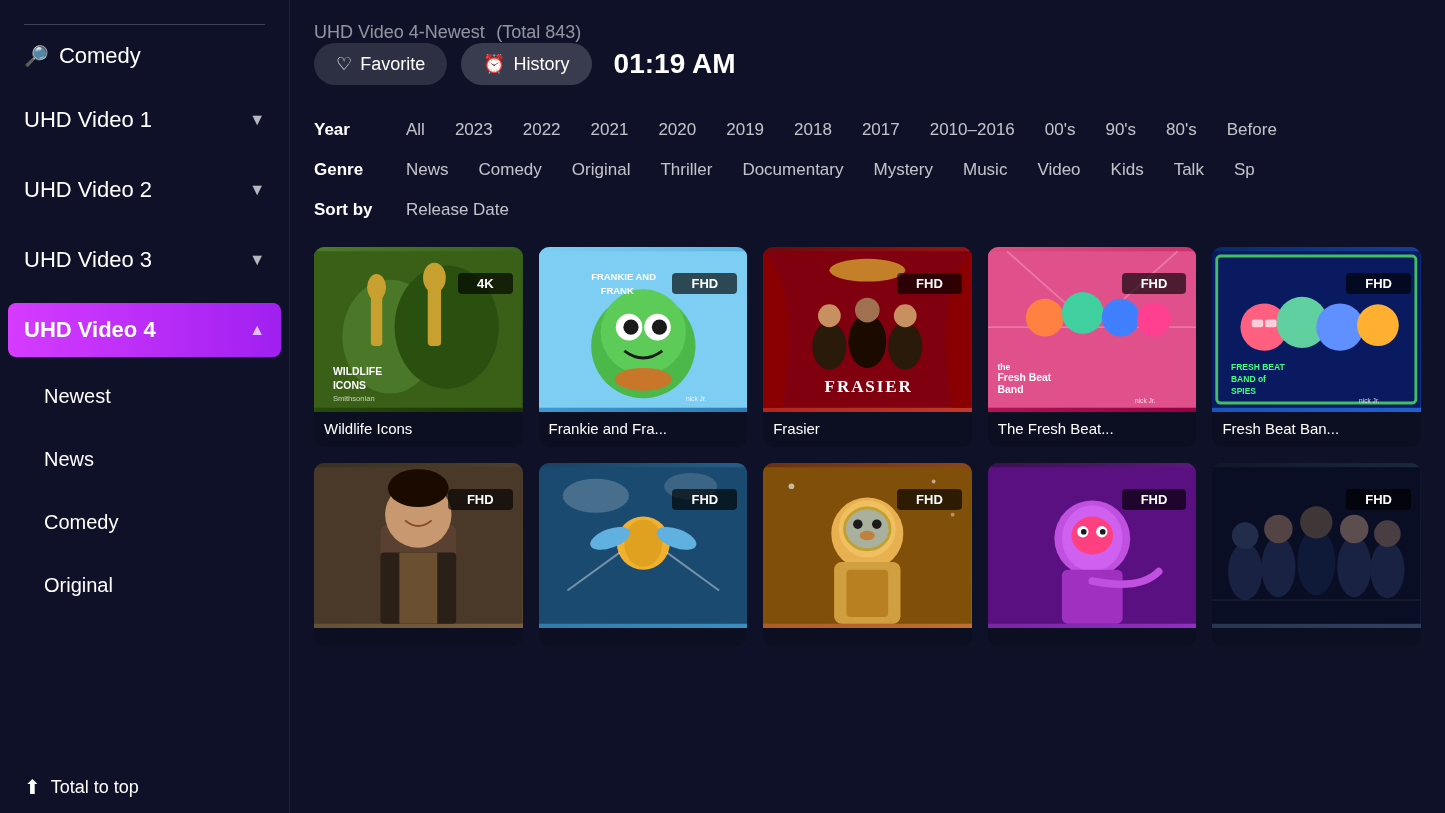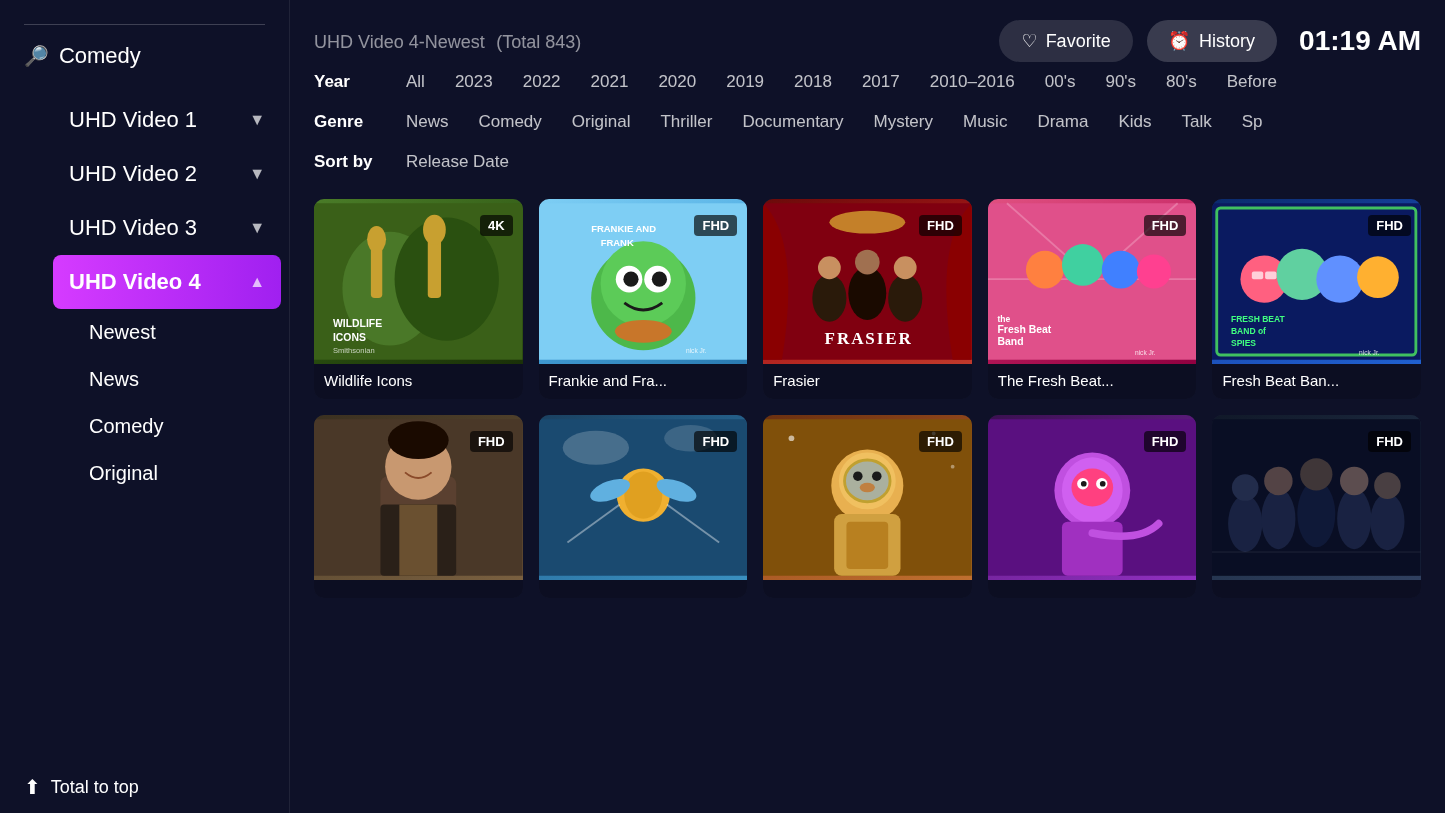--- a/index.html
+++ b/index.html
@@ -38,23 +38,22 @@
       display: flex;
       align-items: center;
       gap: 10px;
       padding: 0 24px 24px 24px;
       font-size: 22px;
       cursor: pointer;
     }
     .sidebar-nav {
       display: flex;
       flex-direction: column;
-      gap: 0;
+      gap: 16px;
       flex: 1;
-      padding-left: 45px;
     }
     .sidebar-nav-item {
       display: flex;
       align-items: center;
       justify-content: space-between;
       padding: 14px 24px;
       font-size: 22px;
       cursor: pointer;
       border-radius: 0;
     }
@@ -89,23 +88,23 @@
       flex: 1;
       display: flex;
       flex-direction: column;
       padding: 20px 24px 0 24px;
       overflow: hidden;
     }
 
     
     .header {
       display: flex;
-      align-items: center;
       justify-content: space-between;
-      margin-bottom: 5px;
+      margin-bottom: 30px;
+      flex-direction: column;
     }
     .header-title {
       font-size: 20px;
       color: #fff;
     }
     .header-title span {
       color: rgba(255,255,255,0.55);
       font-size: 18px;
     }
     .header-actions {
@@ -180,27 +179,27 @@
     }
     .card {
       border-radius: 10px;
       overflow: hidden;
       position: relative;
       cursor: pointer;
       background: #1a1e35;
     }
     .card-badge {
       position: absolute;
-      top: 16px;
+      top: 26px;
       right: 10px;
       background: rgba(0,0,0,0.65);
       border-radius: 4px;
       font-size: 13px;
       font-weight: 600;
-      padding: 3px 8px;
+      padding: 3px 19px;
       color: #fff;
     }
     .card-title {
       padding: 8px 10px 10px 10px;
       font-size: 15px;
       color: #fff;
       background: rgba(10,12,30,0.85);
     }
 
     
@@ -329,21 +328,21 @@
     <div class="filter-row">
       <span class="filter-label">Genre</span>
       <div class="filter-options">
         <span class="filter-option">News</span>
         <span class="filter-option">Comedy</span>
         <span class="filter-option">Original</span>
         <span class="filter-option">Thriller</span>
         <span class="filter-option">Documentary</span>
         <span class="filter-option">Mystery</span>
         <span class="filter-option">Music</span>
-        <span class="filter-option">Drama</span>
+        <span class="filter-option">Video</span>
         <span class="filter-option">Kids</span>
         <span class="filter-option">Talk</span>
         <span class="filter-option">Sp</span>
       </div>
     </div>
 
     <div class="filter-row">
       <span class="filter-label">Sort by</span>
       <span class="filter-option">Release Date</span>
     </div>

